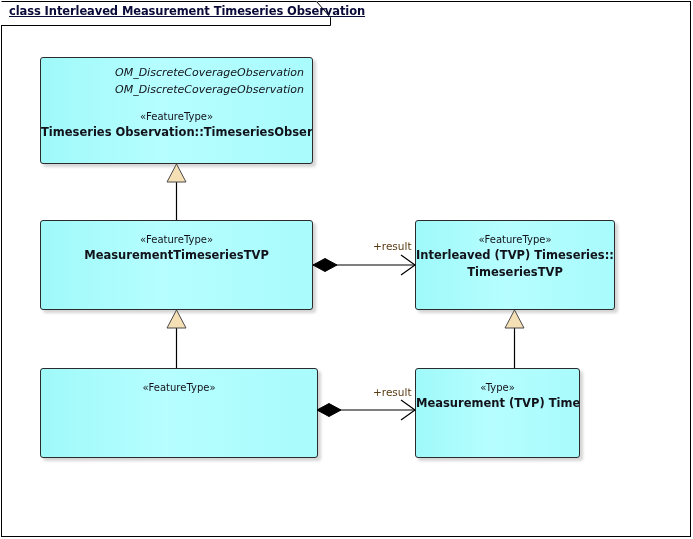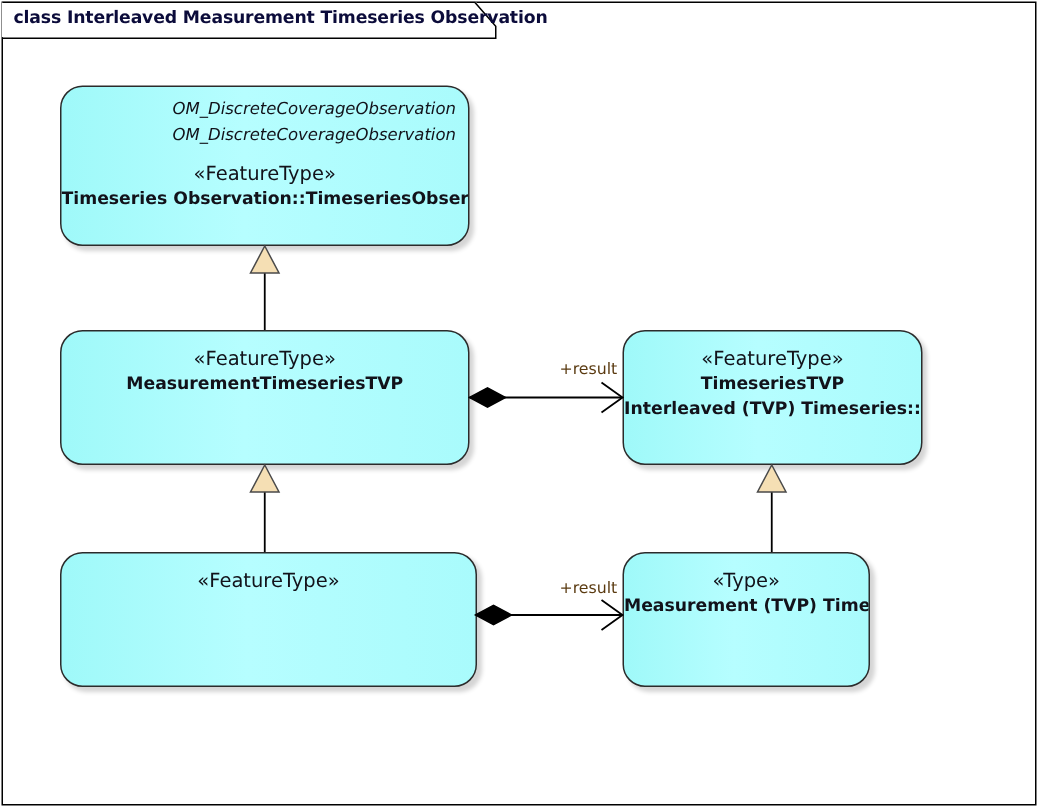--- a/index.html
+++ b/index.html
@@ -58,46 +58,47 @@
 
   .frame-title {
     position: absolute;
     left: 9px;
     top: 4px;
     font-size: 11.5px;
     font-weight: bold;
     color: #0b0b3a;
     white-space: nowrap;
     letter-spacing: -0.1px;
+    text-decoration: underline;
   }
 
   
   .uml-class {
     position: absolute;
     box-sizing: border-box;
     border: 1px solid #2b2b2b;
-    border-radius: 15px;
+    border-radius: 3px;
     background: linear-gradient(to right, #9ff9f9 0%, #b6feff 45%, #a9fbfc 100%);
     background-color: #a8fcfd;
     box-shadow: 3px 3px 3px rgba(0,0,0,0.17);
     text-align: center;
     color: #12121a;
     overflow: hidden;
   }
   .uml-class .inherited-line {
     font-style: italic;
     font-size: 11px;
     text-align: right;
     padding-right: 8px;
     line-height: 16.5px;
     color: #12121a;
     white-space: nowrap;
   }
   .uml-class .stereotype {
-    font-size: 13px;
+    font-size: 10px;
     line-height: 15px;
     white-space: nowrap;
   }
   .uml-class .cname {
     font-size: 11.5px;
     font-weight: bold;
     line-height: 17px;
     white-space: nowrap;
   }
   .spacer-6 { height: 7px; }
@@ -146,22 +147,22 @@
 
   <div class="uml-class" id="box-timeseries-tvp-observation" style="left:40px; top:220px; width:273px; height:90px;">
     <div class="spacer-10"></div>
     <div class="stereotype">«FeatureType»</div>
     <div class="cname">MeasurementTimeseriesTVP</div>
   </div>
 
   <div class="uml-class" id="box-interleaved-timeseries-tvp" style="left:415px; top:220px; width:200px; height:90px;">
     <div class="spacer-10"></div>
     <div class="stereotype">«FeatureType»</div>
+    <div class="cname">Interleaved (TVP) Timeseries::</div>
     <div class="cname">TimeseriesTVP</div>
-    <div class="cname">Interleaved (TVP) Timeseries::</div>
   </div>
 
   <div class="uml-class" id="box-measurement-timeseries-tvp-observation" style="left:40px; top:368px; width:278px; height:90px;">
     <div class="spacer-10"></div>
     <div class="stereotype">«FeatureType»</div>
   </div>
 
   <div class="uml-class" id="box-measurement-timeseries-tvp" style="left:415px; top:368px; width:165px; height:90px;">
     <div class="spacer-10"></div>
     <div class="stereotype">«Type»</div>

